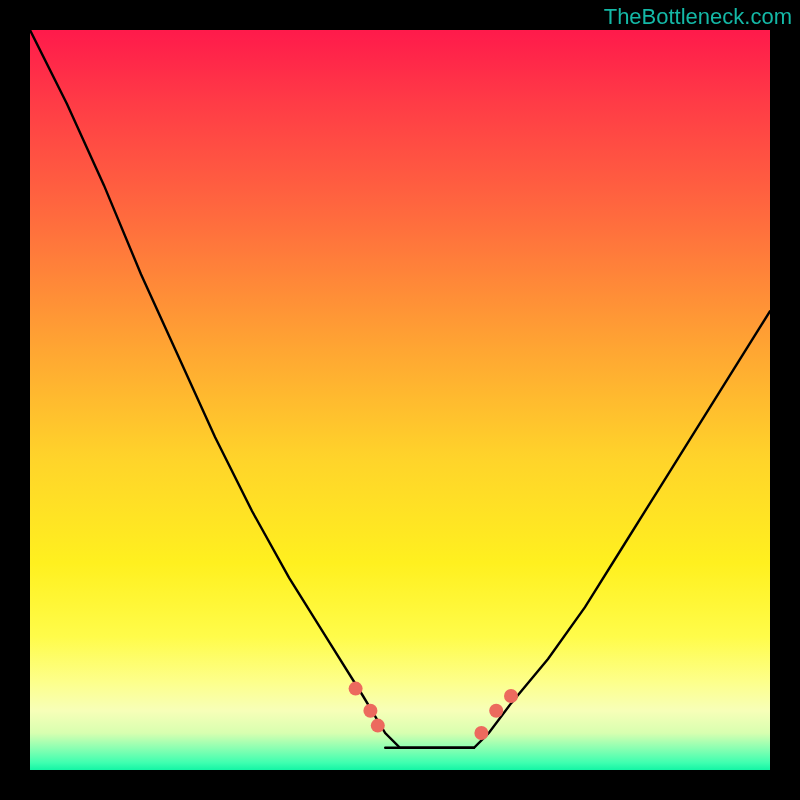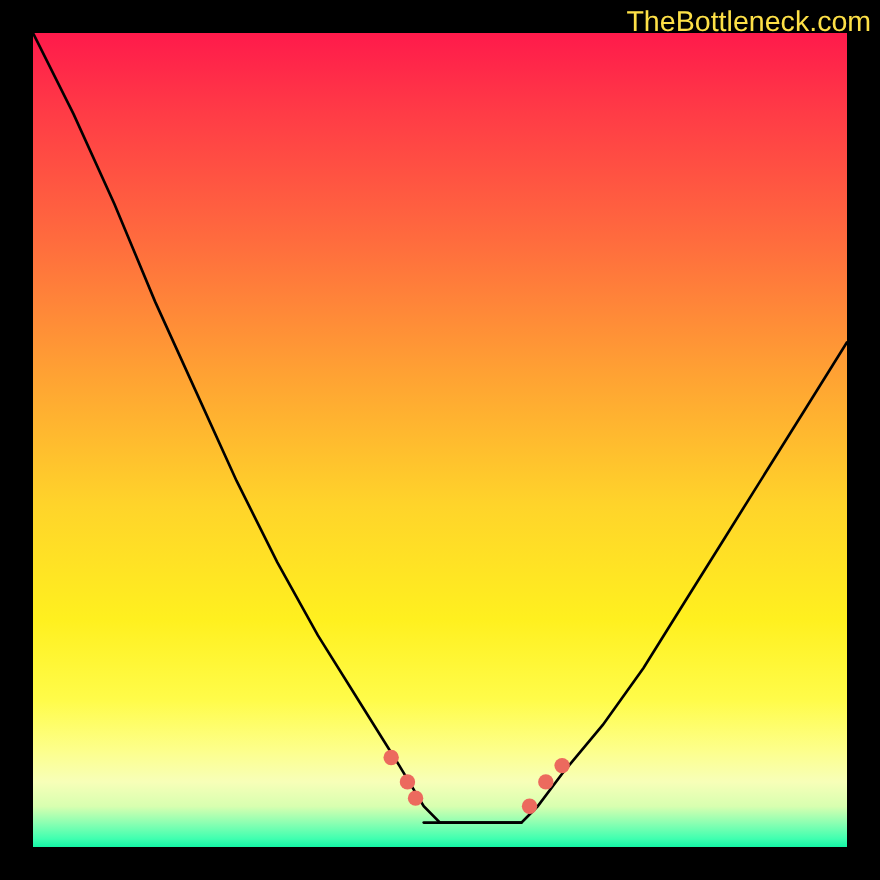--- a/index.html
+++ b/index.html
@@ -42,23 +42,23 @@
       #d8ffb0 95%,
       #8dffb2 97%,
       #3fffb0 99%,
       #14f5a5 100%
     );
   }
   .watermark {
     position: absolute;
     top: 4px;
     right: 8px;
-    font-size: 26px;
+    font-size: 22px;
     font-weight: 400;
-    color: #fde047;
+    color: #14b8a6;
     letter-spacing: 0px;
     user-select: none;
   }
   svg.curve {
     position: absolute;
     left: 0; top: 0;
     width: 740px;
     height: 740px;
   }
   .curve path {

